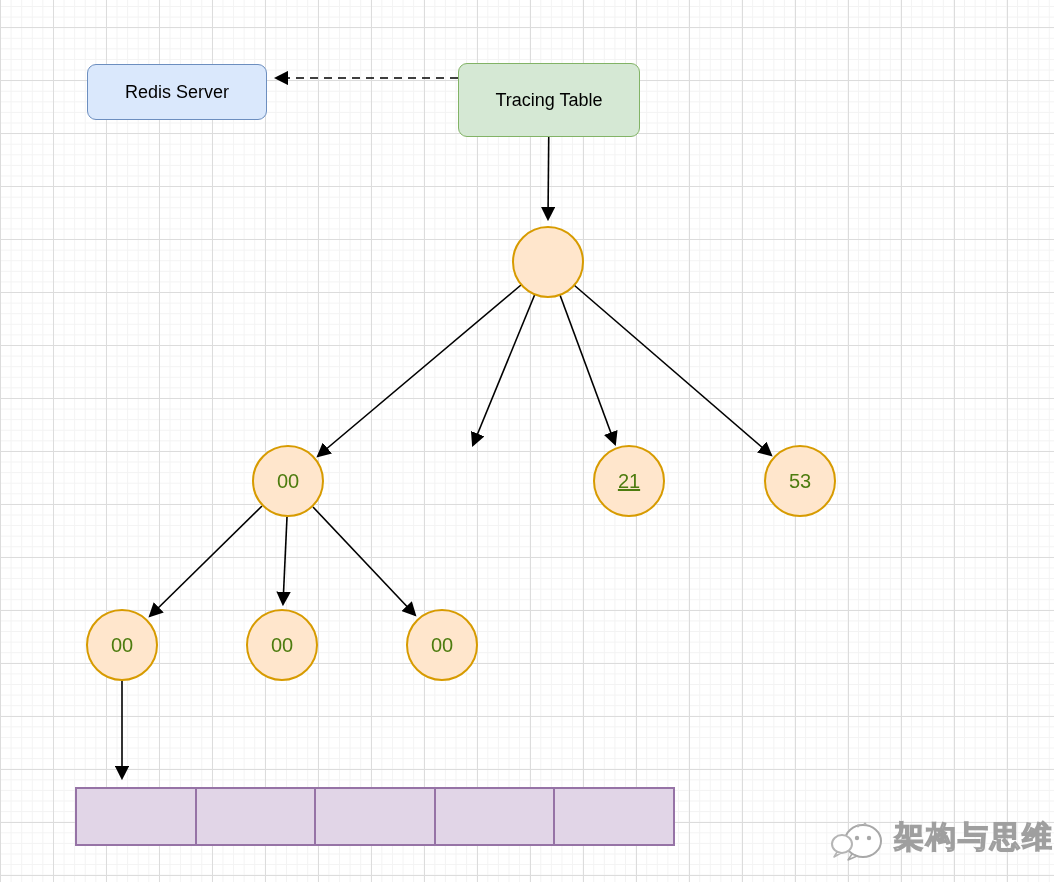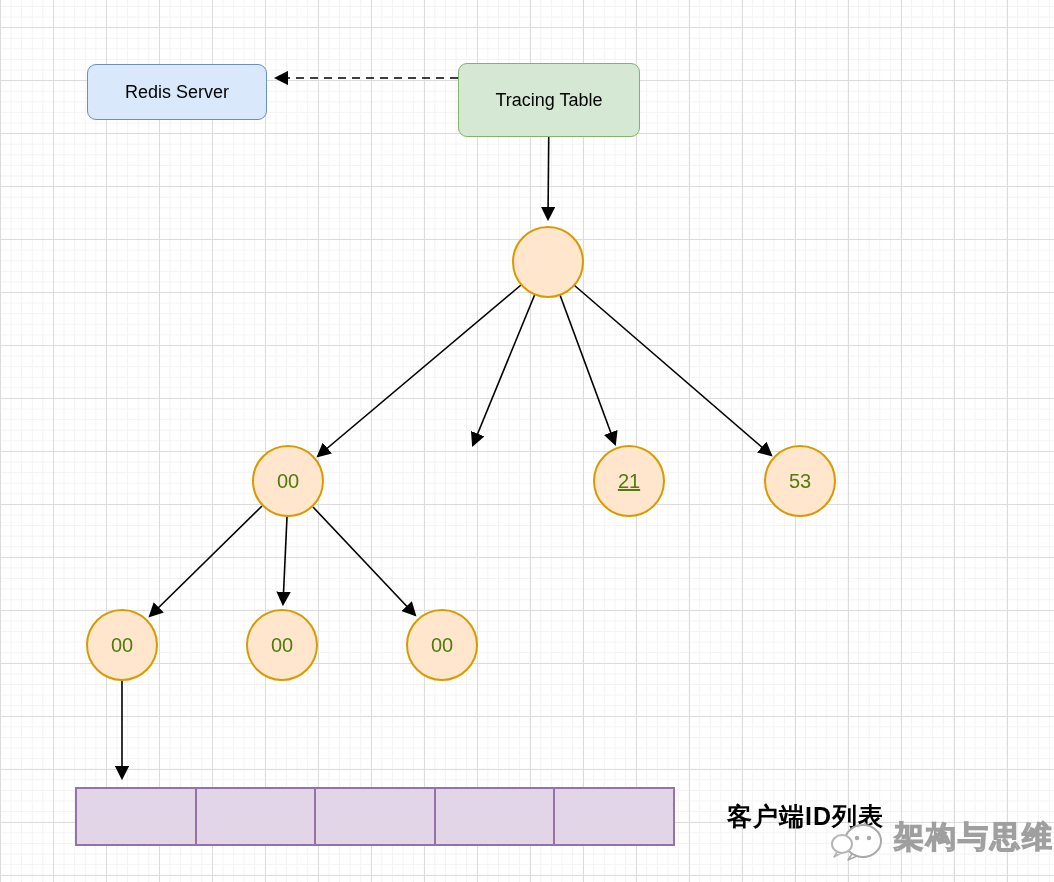--- a/index.html
+++ b/index.html
@@ -107,21 +107,20 @@
     <span>00</span>
   </div>
 
   <div class="idlist">
     <div class="cell"></div>
     <div class="cell"></div>
     <div class="cell"></div>
     <div class="cell"></div>
     <div class="cell"></div>
   </div>
-  <div class="idlist-label">客户端ID列表</div>
 
   <div class="watermark">
     <svg width="58" height="58" viewBox="0 0 58 58" style="flex:none;">
 
       <ellipse cx="35" cy="33" rx="18" ry="16" fill="#ffffff" stroke="#a8a8a8" stroke-width="2"></ellipse>
       <path d="M24 46 L20 52 L29 48 Z" fill="#ffffff" stroke="#a8a8a8" stroke-width="1.5" stroke-linejoin="round"></path>
       <circle cx="29" cy="30" r="2.2" fill="#a8a8a8"></circle>
       <circle cx="41" cy="30" r="2.2" fill="#a8a8a8"></circle>
 
       <ellipse cx="14" cy="36" rx="10" ry="9" fill="#ffffff" stroke="#b5b5b5" stroke-width="2"></ellipse>

